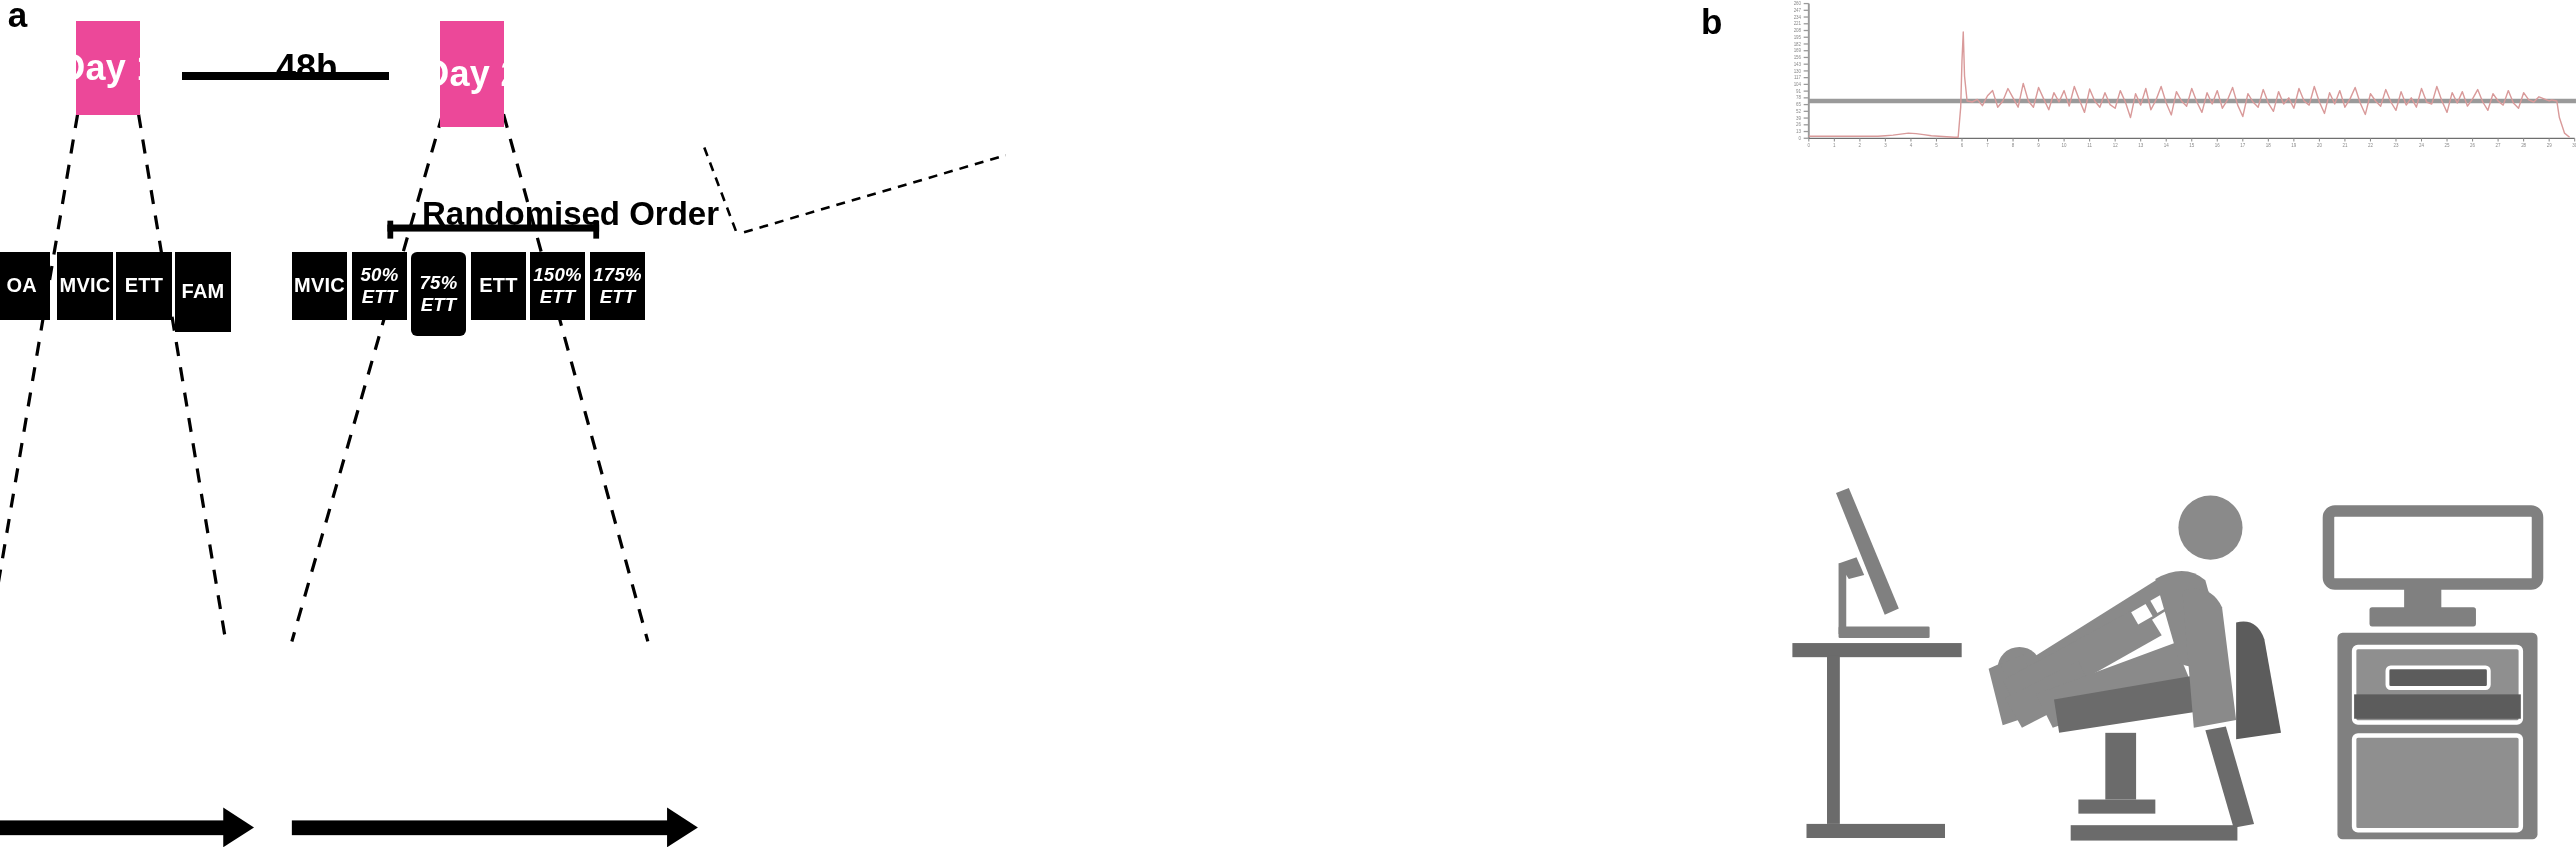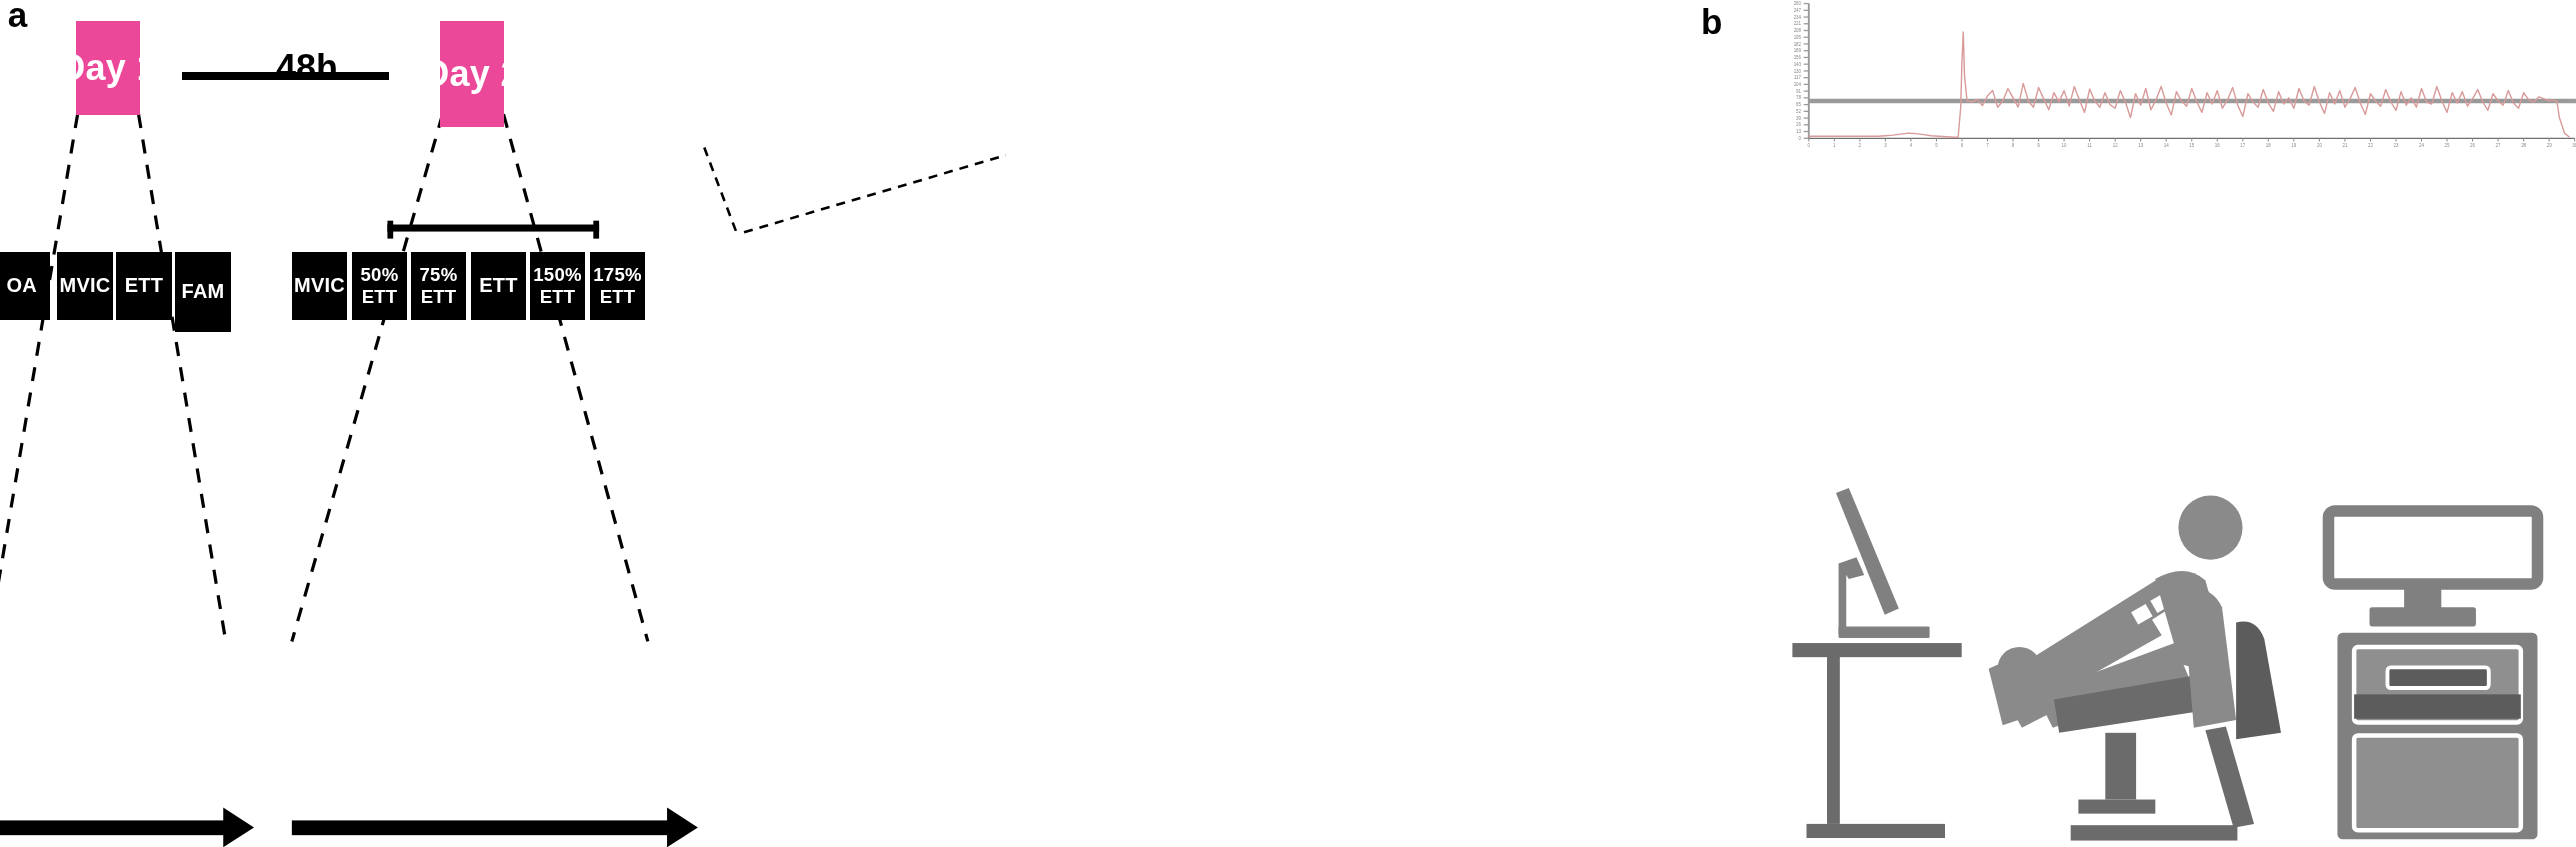--- a/index.html
+++ b/index.html
@@ -52,21 +52,21 @@
     text-align:center;
   }
   .task-box .task-label{
     color:#ffffff;
     font-weight:bold;
     font-size:20px;
     line-height:1.18;
     letter-spacing:0.2px;
     white-space:pre-line;
   }
-  .task-box.small .task-label{font-size:18.6px;}
+  .task-box.small .task-label{font-size:18.6px;font-style:italic;}
 
   
   .rule-48h{
     position:absolute;
     background:#000;
   }
   .label-48h{
     position:absolute;
     font-weight:bold;
     font-size:36px;
@@ -156,20 +156,21 @@
     <span class="day-label">Day 1</span>
   </div>
 
   <div class="label-48h" style="left:276px;top:47px;">48h</div>
   <div class="rule-48h" style="left:182px;top:72px;width:207px;height:8.3px;"></div>
 
   <div class="day-box" style="left:440px;top:21px;width:64px;height:106px;">
     <span class="day-label">Day 2</span>
   </div>
 
+  <div class="rand-label" style="left:422px;top:195px;">Randomised Order</div>
 
   <div class="task-box" style="left:-6.4px;top:252px;width:56px;height:68px;">
     <span class="task-label">OA</span>
   </div>
   <div class="task-box" style="left:57px;top:252px;width:56px;height:68px;">
     <span class="task-label">MVIC</span>
   </div>
   <div class="task-box" style="left:116px;top:252px;width:56px;height:68px;">
     <span class="task-label">ETT</span>
   </div>
@@ -177,21 +178,21 @@
     <span class="task-label">FAM</span>
   </div>
 
   <div class="task-box" style="left:292px;top:252px;width:55px;height:68px;">
     <span class="task-label">MVIC</span>
   </div>
   <div class="task-box small" style="left:352px;top:252px;width:55px;height:68px;">
     <span class="task-label">50%
 ETT</span>
   </div>
-  <div class="task-box small" style="left:411px;top:252px;width:55px;height:68px;">
+  <div class="task-box small" style="left:411px;top:252px;width:55px;height:84px;border-radius:6px;">
     <span class="task-label">75%
 ETT</span>
   </div>
   <div class="task-box" style="left:471px;top:252px;width:55px;height:68px;">
     <span class="task-label">ETT</span>
   </div>
   <div class="task-box small" style="left:530px;top:252px;width:55px;height:68px;">
     <span class="task-label">150%
 ETT</span>
   </div>

